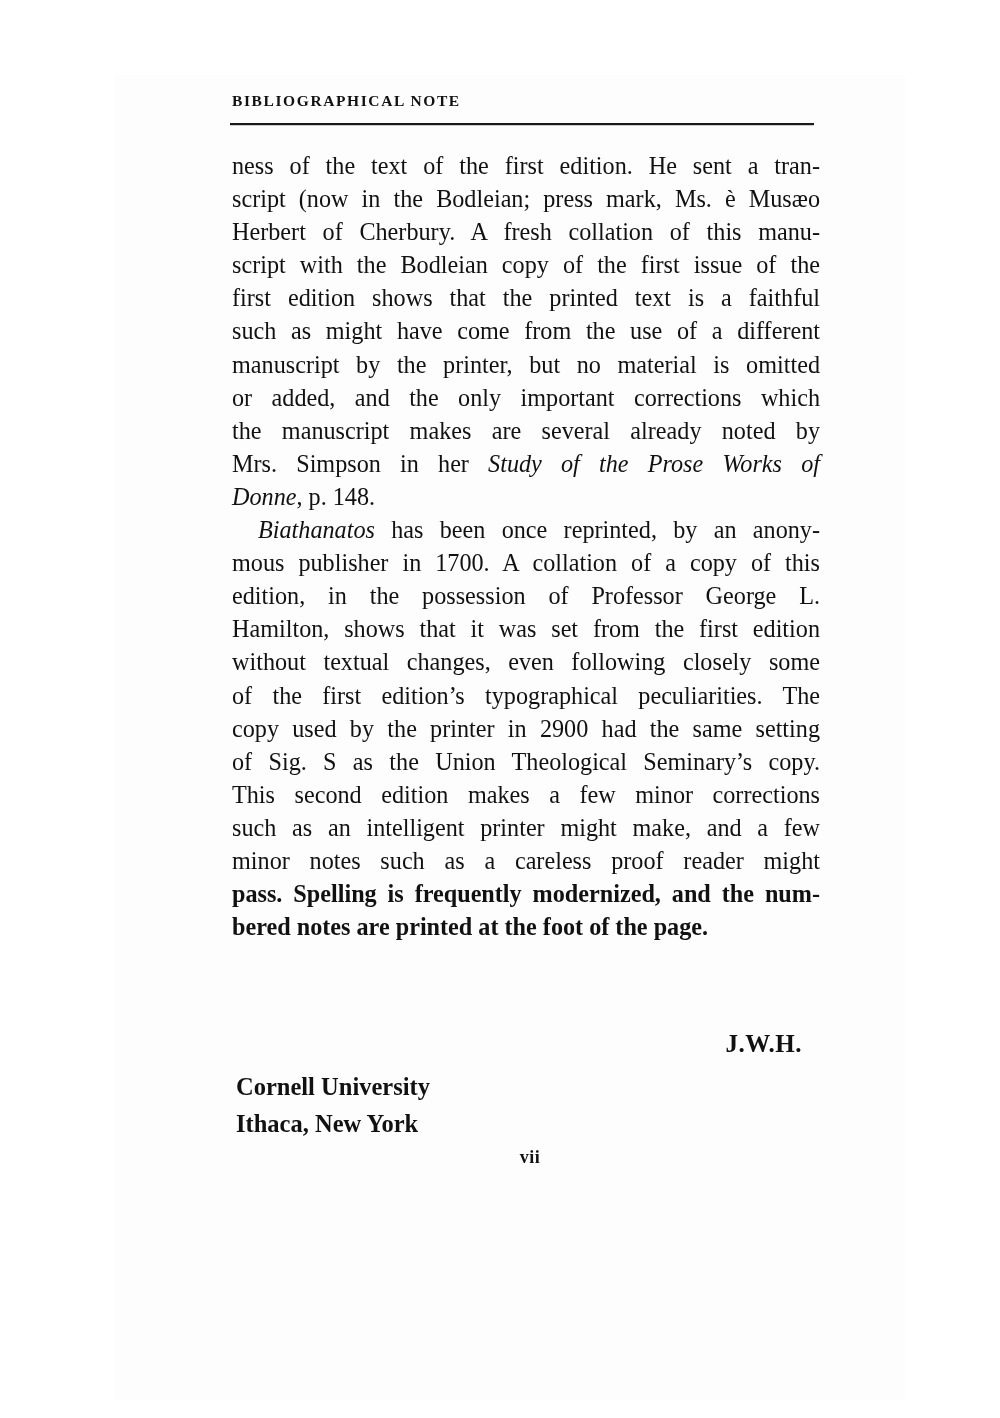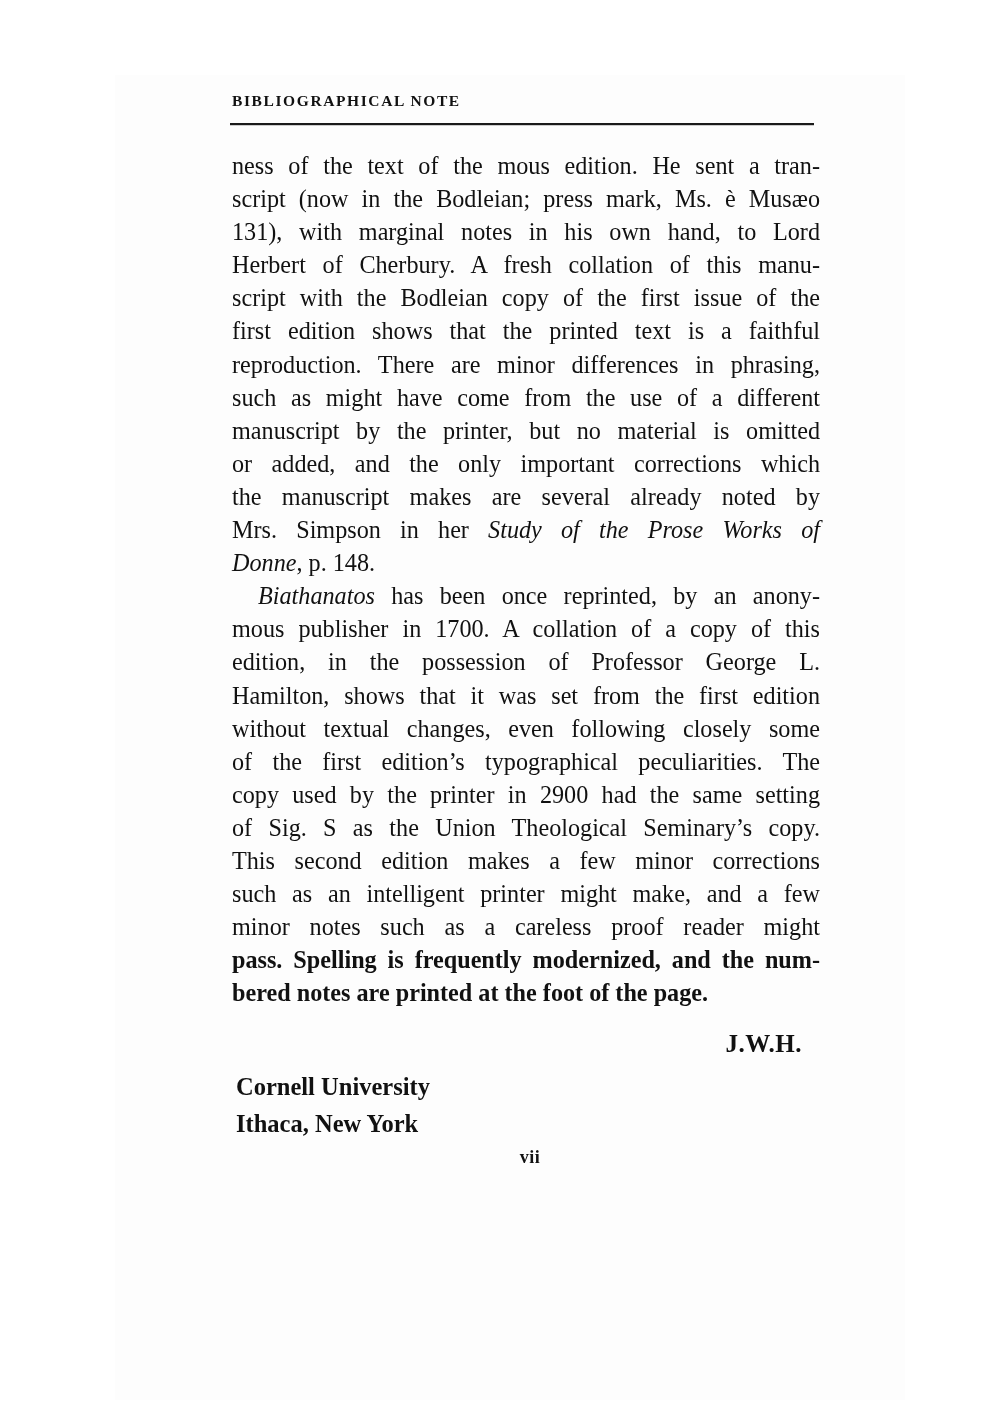--- a/index.html
+++ b/index.html
@@ -110,27 +110,25 @@
 </head>
 <body>
 
 <div class="page"></div>
 
 <div class="running-head">BIBLIOGRAPHICAL NOTE</div>
 <div class="head-rule"></div>
 <div class="head-rule faint"></div>
 
 <div class="body-text">
-  <span class="line">ness of the text of the mous edition. He sent a tran-</span>
+  <span class="line">ness of the text of the first edition. He sent a tran-</span>
   <span class="line">script (now in the Bodleian; press mark, Ms. è Musæo</span>
-  <span class="line">131), with marginal notes in his own hand, to Lord</span>
   <span class="line">Herbert of Cherbury. A fresh collation of this manu-</span>
   <span class="line">script with the Bodleian copy of the first issue of the</span>
   <span class="line">first edition shows that the printed text is a faithful</span>
-  <span class="line">reproduction. There are minor differences in phrasing,</span>
   <span class="line">such as might have come from the use of a different</span>
   <span class="line">manuscript by the printer, but no material is omitted</span>
   <span class="line">or added, and the only important corrections which</span>
   <span class="line">the manuscript makes are several already noted by</span>
   <span class="line"><span>Mrs. Simpson in her </span><span class="it">Study of the Prose Works of</span></span>
   <span class="line last"><span class="it">Donne</span><span>, p. 148.</span></span>
   <span class="line indent"><span class="it">Biathanatos</span><span> has been once reprinted, by an anony-</span></span>
   <span class="line">mous publisher in 1700. A collation of a copy of this</span>
   <span class="line">edition, in the possession of Professor George L.</span>
   <span class="line">Hamilton, shows that it was set from the first edition</span>

